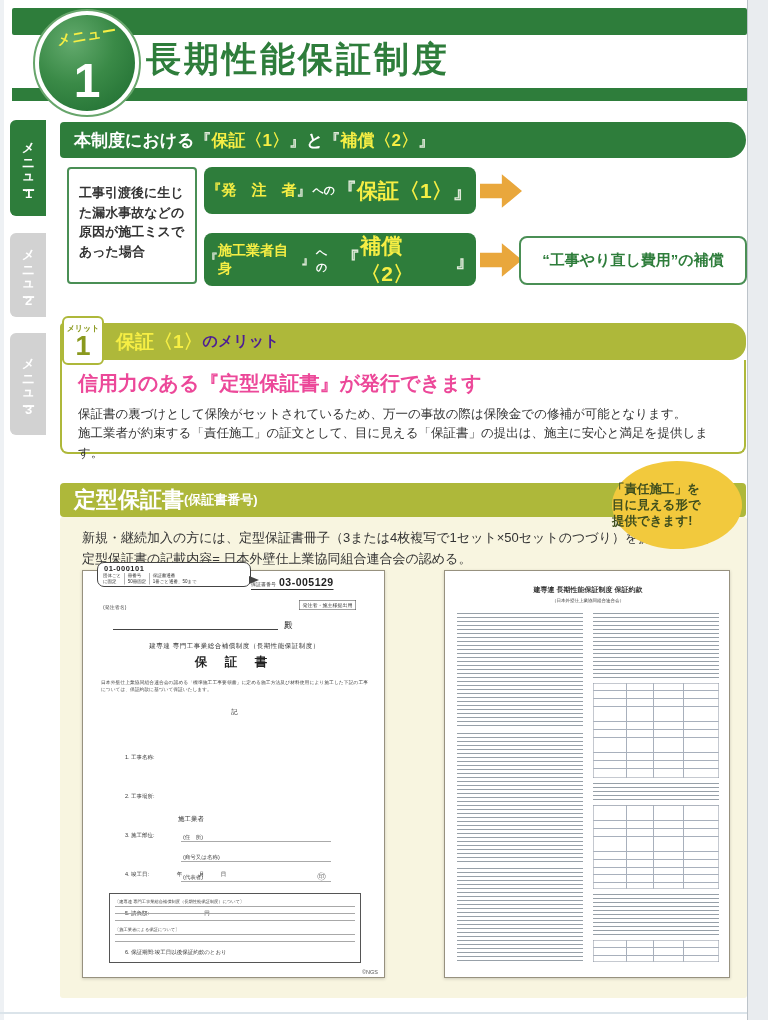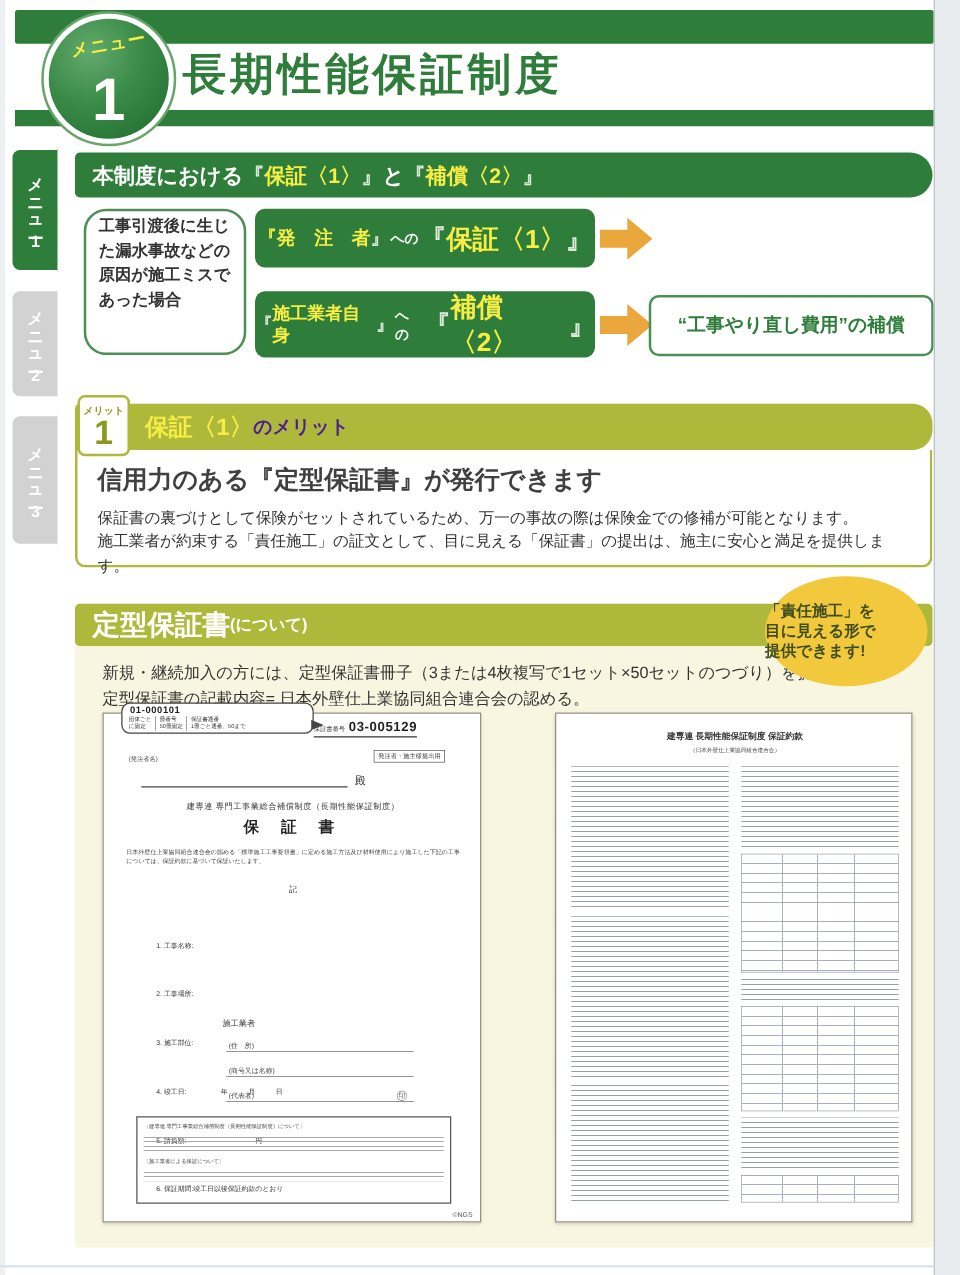--- a/index.html
+++ b/index.html
@@ -31,21 +31,21 @@
   .tab2 { top:231px; height:88px; }
   .tab3 { top:331px; height:106px; }
 
   
   .bar1 { position:absolute; left:60px; top:122px; width:686px; height:36px; background:#2e7d3b;
           border-radius:4px 18px 18px 4px; display:flex; align-items:center; padding-left:14px;
           font-size:17px; font-weight:bold; color:#fff; }
   .ylw { color:#f6ee44; }
   .bracket { color:#dfe9d9; }
   .case-box { position:absolute; left:67px; top:167px; width:130px; height:117px; background:#fff;
-              border:2px solid #4a8f55; border-radius:18px; padding:2px 10px; font-size:13px; font-weight:bold;
+              border:2px solid #4a8f55; border-radius:4px; padding:14px 10px; font-size:13px; font-weight:bold;
               color:#333; line-height:1.5; }
   .pill { position:absolute; left:204px; width:272px; background:#2e7d3b; border-radius:8px;
           display:flex; align-items:center; justify-content:center; font-weight:bold; }
   .pill1 { top:167px; height:47px; }
   .pill2 { top:233px; height:53px; }
   .pill .party { color:#f6ee44; font-size:15px; }
   .pill .conj { color:#fff; font-size:11px; margin:0 1px; }
   .pill .main { color:#f6ee44; font-size:21px; }
   .pill .bracket { font-weight:bold; }
   .arrow { position:absolute; left:480px; width:42px; height:40px; background:#e9a73c;
@@ -57,21 +57,21 @@
   .rbox2 { left:519px; top:236px; width:228px; height:49px; font-size:15px; }
 
   
   .merit-wrap { position:absolute; left:60px; top:323px; width:686px; height:131px; }
   .merit-bar { position:absolute; left:0; top:0; right:0; height:37px; background:#aeb83a;
                border-radius:4px 16px 16px 0; display:flex; align-items:center; padding-left:56px; font-weight:bold; }
   .merit-bar .y { color:#f6ee44; font-size:19px; }
   .merit-bar .w { color:#4c1d95; font-size:15px; }
   .merit-box { position:absolute; left:0; top:37px; right:0; bottom:0; background:#fff;
                border:2px solid #aeb83a; border-top:none; border-radius:0 0 8px 8px; padding:10px 16px 0; }
-  .merit-head { color:#404040; font-size:20px; font-weight:bold; margin-bottom:8px; }
+  .merit-head { color:#ec4899; font-size:20px; font-weight:bold; margin-bottom:8px; }
   .merit-body { font-size:12.5px; color:#333; line-height:1.55; }
   .merit-badge { position:absolute; left:2px; top:-7px; width:42px; height:49px; background:#fff;
                  border:2px solid #aeb83a; border-radius:6px; text-align:center; z-index:3; }
   .merit-badge-label { font-size:8px; color:#8a991e; font-weight:bold; margin-top:5px; }
   .merit-badge-num { font-size:27px; font-weight:bold; color:#8a991e; line-height:0.95; }
 
   
   .teikei-bar { position:absolute; left:60px; top:483px; width:686px; height:34px; background:#aeb83a;
                 border-radius:4px; display:flex; align-items:center; padding-left:14px; color:#fff; font-weight:bold; }
   .teikei-bar .t { font-size:22px; } .teikei-bar .s { font-size:13px; }
@@ -199,21 +199,21 @@
       <div class="merit-head">信用力のある『定型保証書』が発行できます</div>
       <div class="merit-body">
         <div>保証書の裏づけとして保険がセットされているため、万一の事故の際は保険金での修補が可能となります。</div>
         <div>施工業者が約束する「責任施工」の証文として、目に見える「保証書」の提出は、施主に安心と満足を提供します。</div>
       </div>
     </div>
   </div>
 
   <div class="teikei-bar">
     <span class="t">定型保証書</span>
-    <span class="s">(について)</span>
+    <span class="s">(保証書番号)</span>
   </div>
   <div class="teikei-badge">
     <div>「責任施工」を</div>
     <div>目に見える形で</div>
     <div>提供できます!</div>
   </div>
 
   <div class="cream">
     <div class="cream-intro">
       <div>新規・継続加入の方には、定型保証書冊子（3または4枚複写で1セット×50セットのつづり）を提供します。</div>

